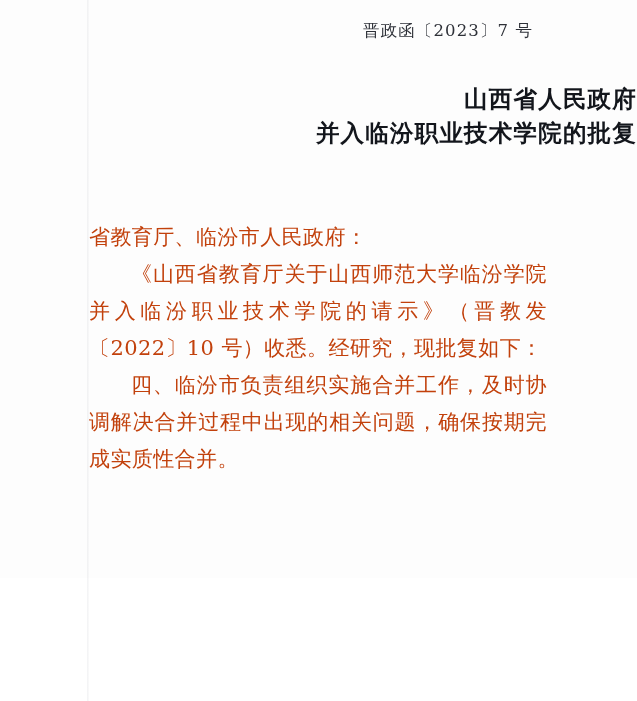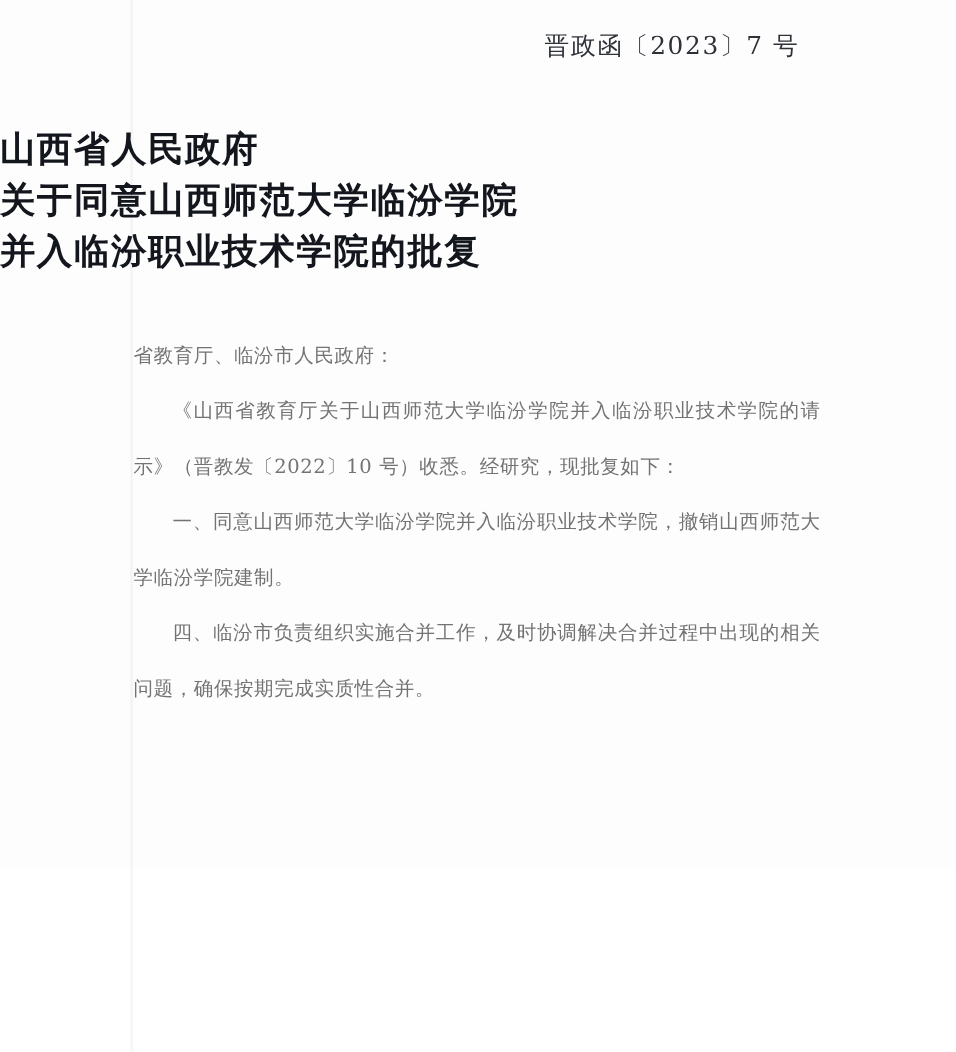--- a/index.html
+++ b/index.html
@@ -45,42 +45,42 @@
     letter-spacing: 1.1px;
     color: #2e3138;
     white-space: nowrap;
   }
 
   .title-block {
     position: absolute;
     left: 0;
     right: 0;
     top: 82px;
-    text-align: left;
+    text-align: right;
   }
   .title-line {
     font-weight: bold;
     font-size: 23.5px;
     line-height: 34px;
     letter-spacing: 1.2px;
     color: #13161c;
     white-space: nowrap;
   }
 
   .body-block {
     position: absolute;
     left: 89px;
     top: 219px;
     width: 458px;
   }
 
   .para {
-    font-size: 13px;
+    font-size: 21px;
     line-height: 37px;
-    color: #737373;
+    color: #c2410c;
     letter-spacing: 0.4px;
     text-align: justify;
     text-align-last: left;
     text-justify: inter-character;
     margin: 0;
     white-space: pre-wrap;
   }
   .para.indent {
     text-indent: 2em;
   }
@@ -89,30 +89,28 @@
 <body>
 
 <div class="page">
 
   <div class="scan-edge"></div>
 
   <div class="doc-number">晋政函〔2023〕7 号</div>
 
   <div class="title-block">
     <div class="title-line">山西省人民政府</div>
-    <div class="title-line">关于同意山西师范大学临汾学院</div>
     <div class="title-line">并入临汾职业技术学院的批复</div>
   </div>
 
   <div class="body-block">
     <p class="para">省教育厅、临汾市人民政府：</p>
 
     <p class="para indent">《山西省教育厅关于山西师范大学临汾学院并入临汾职业技术学院的请示》（晋教发〔2022〕10 号）收悉。经研究，现批复如下：</p>
 
-    <p class="para indent">一、同意山西师范大学临汾学院并入临汾职业技术学院，撤销山西师范大学临汾学院建制。</p>
 
 
 
     <p class="para indent">四、临汾市负责组织实施合并工作，及时协调解决合并过程中出现的相关问题，确保按期完成实质性合并。</p>
 
   </div>
 
 </div>
 
 </body></html>

